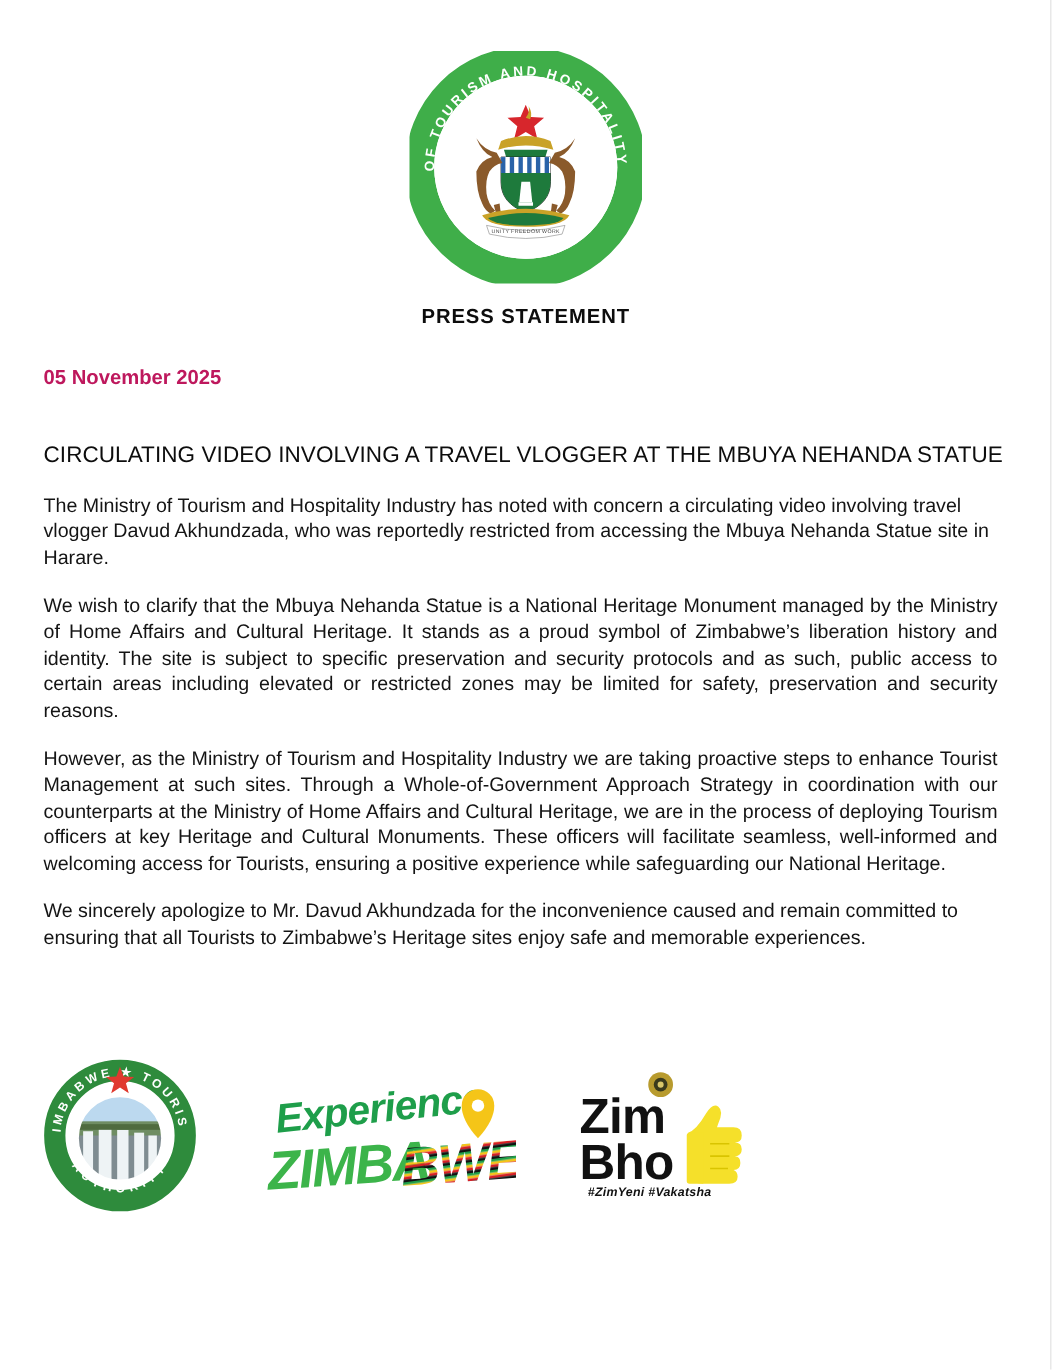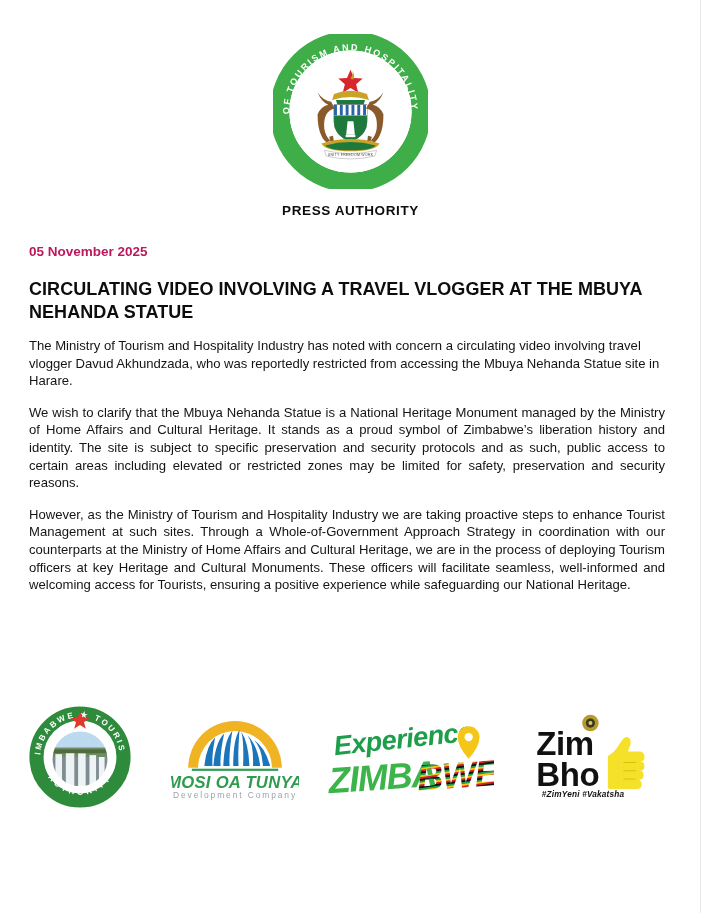--- a/index.html
+++ b/index.html
@@ -49,23 +49,23 @@
     margin-top: 14px;
     color: #0d0d0d;
   }
   .date-line {
     margin: 26px 0 0 29px;
     font-weight: bold;
     font-size: 13.5px;
     color: #be185d;
   }
   .headline {
-    margin: 19px 29px 0 29px;
-    font-weight: bold;
-    font-size: 18px;
+    margin: 36px 29px 0 29px;
+    font-weight: normal;
+    font-size: 15px;
     letter-spacing: 0.05px;
     color: #0d0d0d;
     line-height: 1.25;
   }
 
   
   .body-wrap {
     margin: 14px 36px 0 29px;
   }
   .para {
@@ -169,30 +169,31 @@
           <path d="M-30,31 q30,-9 60,0 q-4,8 -30,8 q-26,0 -30,-8 z" fill="#C9A227"></path>
           <path d="M-26,33 q26,-7 52,0 q-4,5 -26,5 q-22,0 -26,-5 z" fill="#1E7A3C"></path>
 
           <path d="M-27,38 q27,7 54,0 l-2,6 q-25,6 -50,0 z" fill="#ffffff" stroke="#999" stroke-width="0.5"></path>
           <text x="0" y="43.5" font-size="3.6" text-anchor="middle" fill="#444" letter-spacing="0.3">UNITY FREEDOM WORK</text>
         </g>
       </svg>
     </div>
   </div>
 
-  <div class="press-title">PRESS AUTHORITY</div>
+  <div class="press-title">PRESS STATEMENT</div>
 
   <div class="date-line">05 November 2025</div>
 
   <div class="headline">CIRCULATING VIDEO INVOLVING A TRAVEL VLOGGER AT THE MBUYA NEHANDA STATUE</div>
 
   <div class="body-wrap">
     <p class="para ragged">The Ministry of Tourism and Hospitality Industry has noted with concern a circulating video involving travel vlogger Davud Akhundzada, who was reportedly restricted from accessing the Mbuya Nehanda Statue site in Harare.</p>
     <p class="para">We wish to clarify that the Mbuya Nehanda Statue is a National Heritage Monument managed by the Ministry of Home Affairs and Cultural Heritage. It stands as a proud symbol of Zimbabwe’s liberation history and identity. The site is subject to specific preservation and security protocols and as such, public access to certain areas including elevated or restricted zones may be limited for safety, preservation and security reasons.</p>
     <p class="para">However, as the Ministry of Tourism and Hospitality Industry we are taking proactive steps to enhance Tourist Management at such sites. Through a Whole-of-Government Approach Strategy in coordination with our counterparts at the Ministry of Home Affairs and Cultural Heritage, we are in the process of deploying Tourism officers at key Heritage and Cultural Monuments. These officers will facilitate seamless, well-informed and welcoming access for Tourists, ensuring a positive experience while safeguarding our National Heritage.</p>
+    <p class="para ragged">We sincerely apologize to Mr. Davud Akhundzada for the inconvenience caused and remain committed to ensuring that all Tourists to Zimbabwe’s Heritage sites enjoy safe and memorable experiences.</p>
   </div>
 
   <div class="footer">
 
     <div class="logo-slot slot-zta">
       <div class="logo-zta">
         <svg viewBox="0 0 110 110" width="104" height="104" aria-hidden="true">
           <defs>
             <path id="ztaTop" d="M 55,55 m -42,0 a 42,42 0 1,1 84,0" fill="none"></path>
             <path id="ztaBot" d="M 55,55 m -40,0 a 40,40 0 1,0 80,0" fill="none"></path>
@@ -224,43 +225,20 @@
           </text>
           <text font-size="8.6" font-weight="bold" fill="#ffffff" letter-spacing="3.4">
             <textPath href="#ztaBot" startOffset="50%" text-anchor="middle">AUTHORITY</textPath>
           </text>
 
           <path d="M55,6.5 L57.6,13.4 L65,13.7 L59.2,18.2 L61.2,25.2 L55,21.1 L48.8,25.2 L50.8,18.2 L45,13.7 L52.4,13.4 Z" fill="#E03A2F"></path>
         </svg>
       </div>
     </div>
 
-    <div class="logo-slot slot-mosi">
-      <div class="logo-mosi">
-        <svg viewBox="0 0 140 100" width="128" height="90" aria-hidden="true">
-
-          <path d="M18,62 a52,52 0 0,1 104,0 l-11,0 a41,41 0 0,0 -82,0 z" fill="#F0B323"></path>
-
-          <g fill="#1B75BB">
-            <path d="M36,60 q2,-22 12,-32 q-4,20 -3,32 z"></path>
-            <path d="M46,60 q2,-26 12,-36 q-5,23 -4,36 z"></path>
-            <path d="M57,60 q1,-29 10,-39 q-4,25 -3,39 z"></path>
-            <path d="M68,60 q0,-30 7,-40 q-2,26 -1,40 z"></path>
-            <path d="M79,60 q1,-28 -2,-38 q8,12 9,38 z"></path>
-            <path d="M90,60 q1,-24 -6,-34 q11,11 14,34 z"></path>
-            <path d="M101,60 q-1,-20 -10,-29 q13,9 18,29 z"></path>
-          </g>
-
-          <rect x="22" y="63" width="96" height="2.4" fill="#2E9B4E"></rect>
-
-          <text x="70" y="84" font-size="18.5" font-weight="bold" font-style="italic" fill="#2E9B4E" text-anchor="middle" letter-spacing="0.3">MOSI OA TUNYA</text>
-          <text x="70" y="96" font-size="9.4" fill="#9BA3A8" text-anchor="middle" letter-spacing="2.1">Development Company</text>
-        </svg>
-      </div>
-    </div>
 
     <div class="logo-slot slot-exp">
       <div class="logo-exp">
         <svg viewBox="0 0 190 92" width="172" height="84" aria-hidden="true">
 
           <text x="14" y="44" font-size="30" font-style="italic" font-weight="bold" fill="#1E9E4A" transform="rotate(-6 14 44)" letter-spacing="-0.6">Experience</text>
 
           <g transform="translate(150,12)">
             <path d="M12,0 a12,12 0 0,1 12,12 q0,11 -12,24 q-12,-13 -12,-24 a12,12 0 0,1 12,-12 z" fill="#F5C518"></path>
             <circle cx="12" cy="12" r="4.6" fill="#ffffff"></circle>

